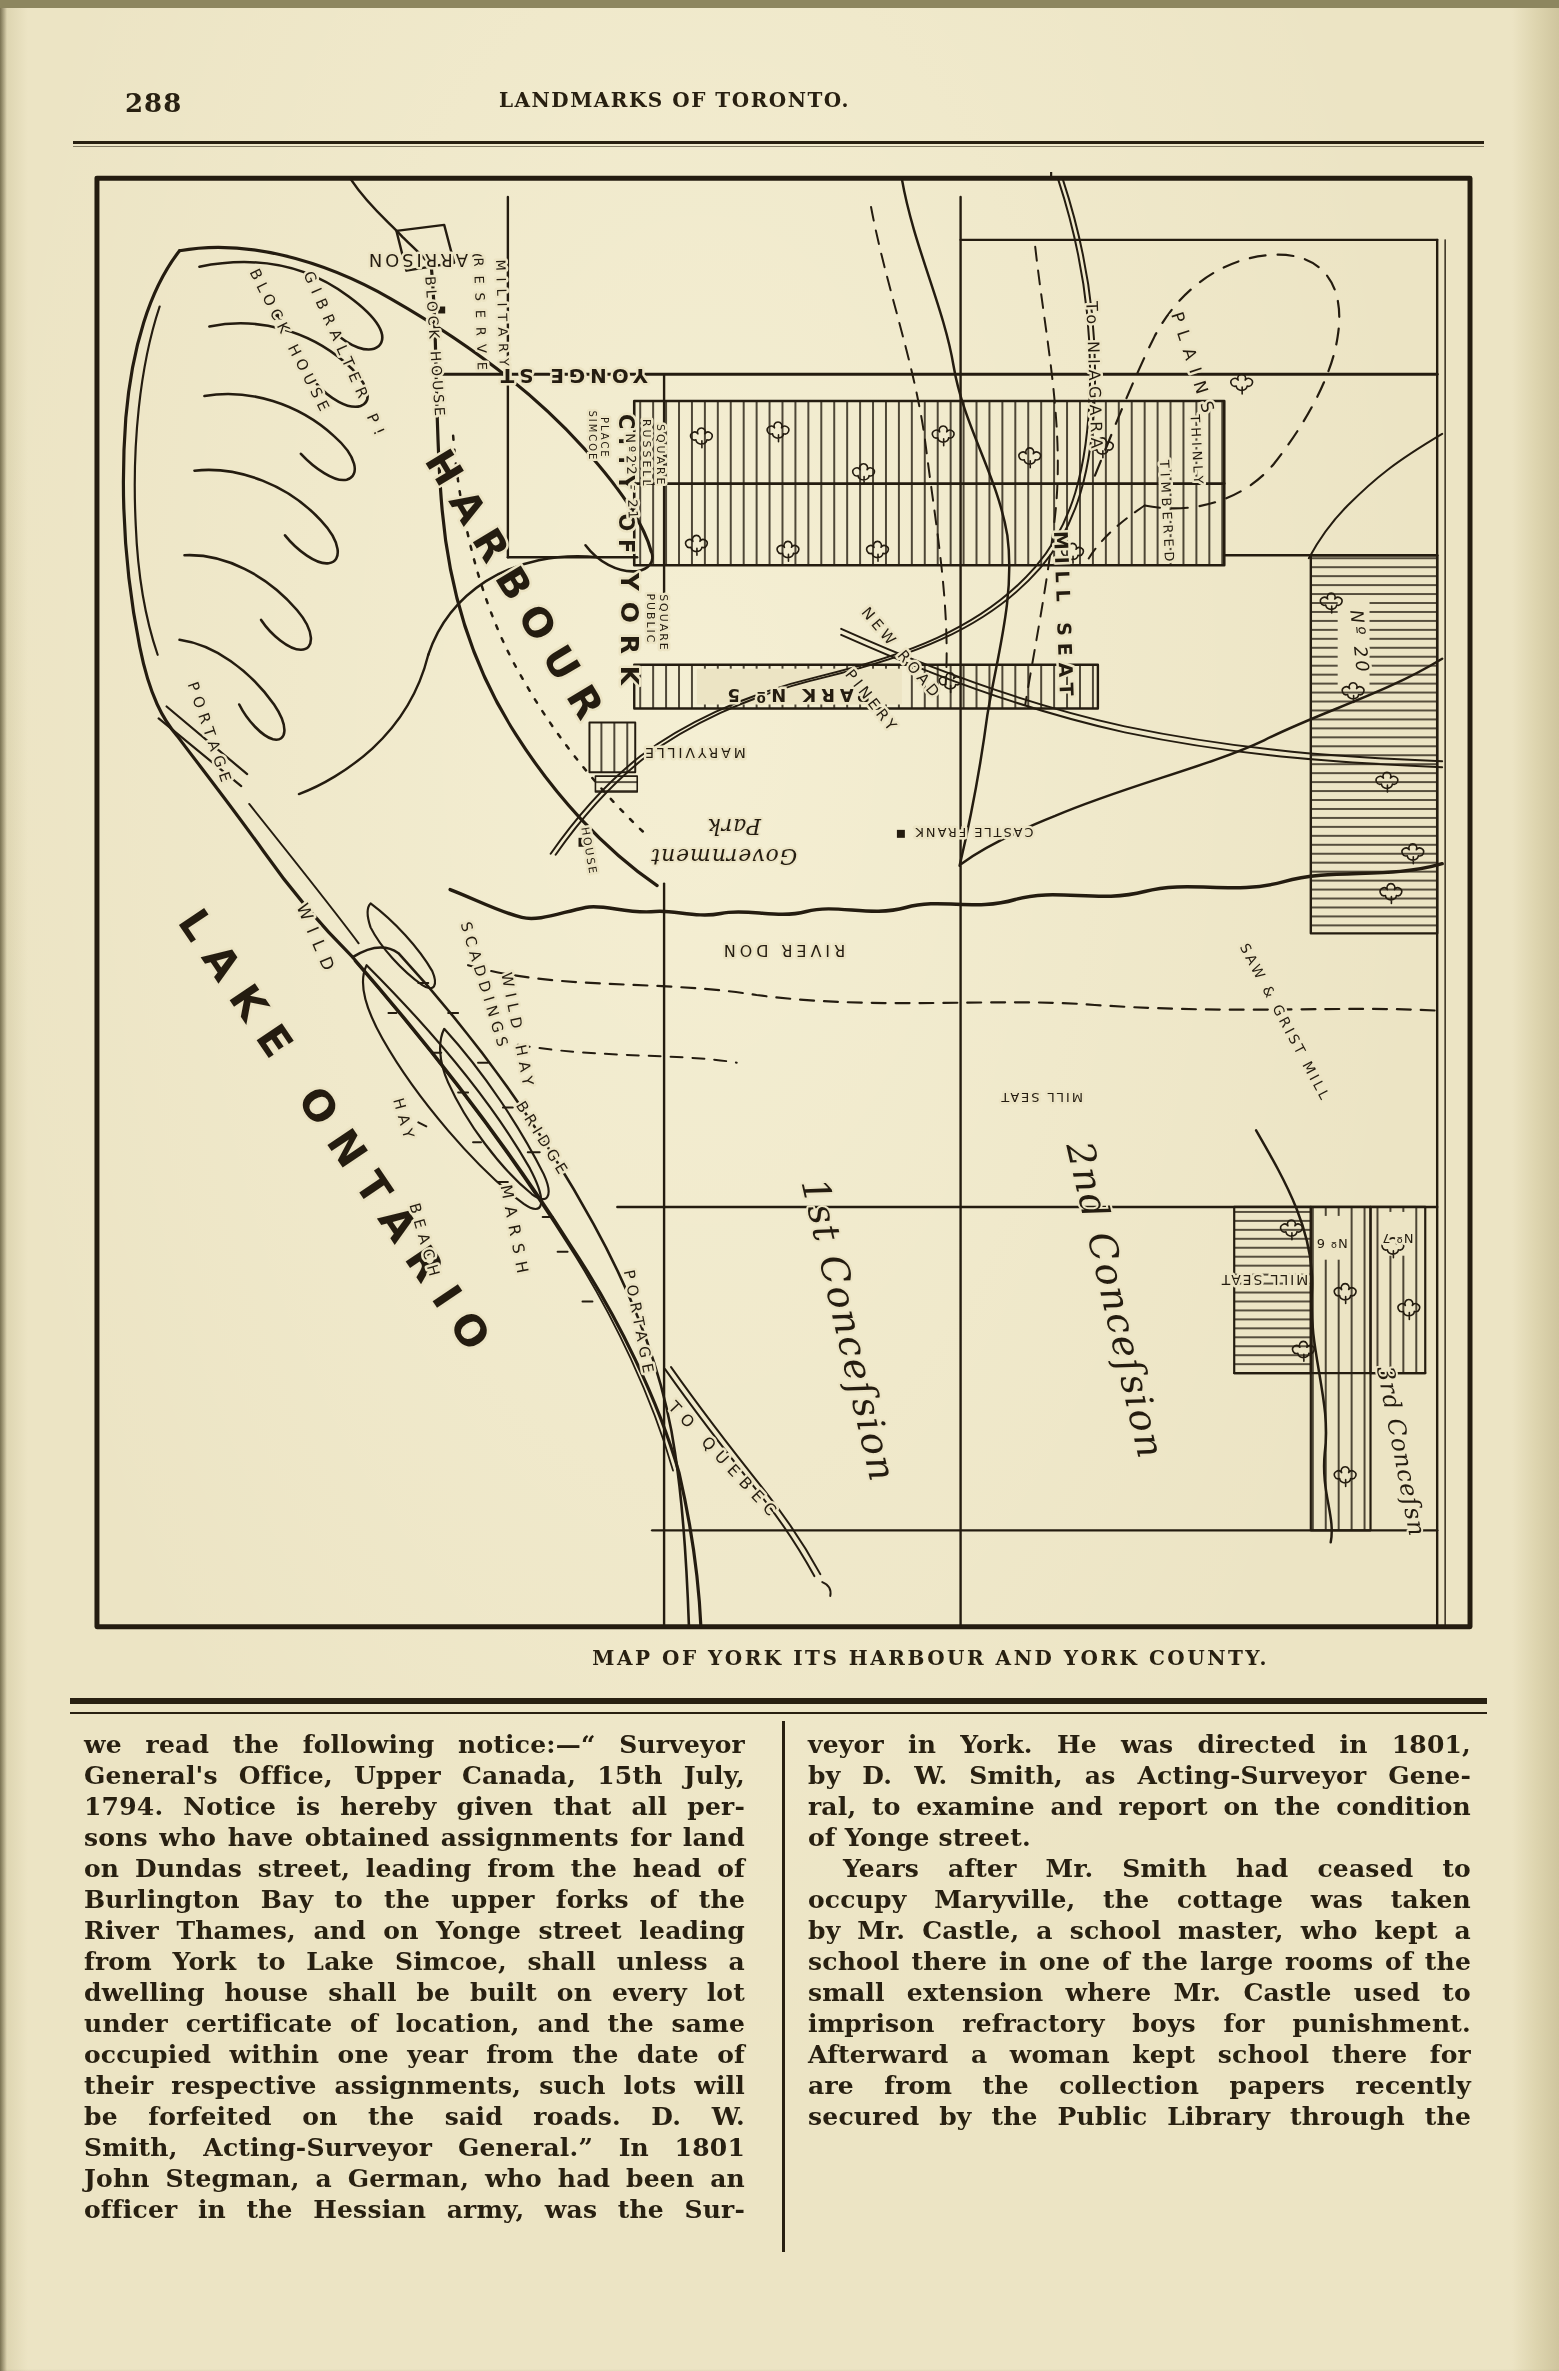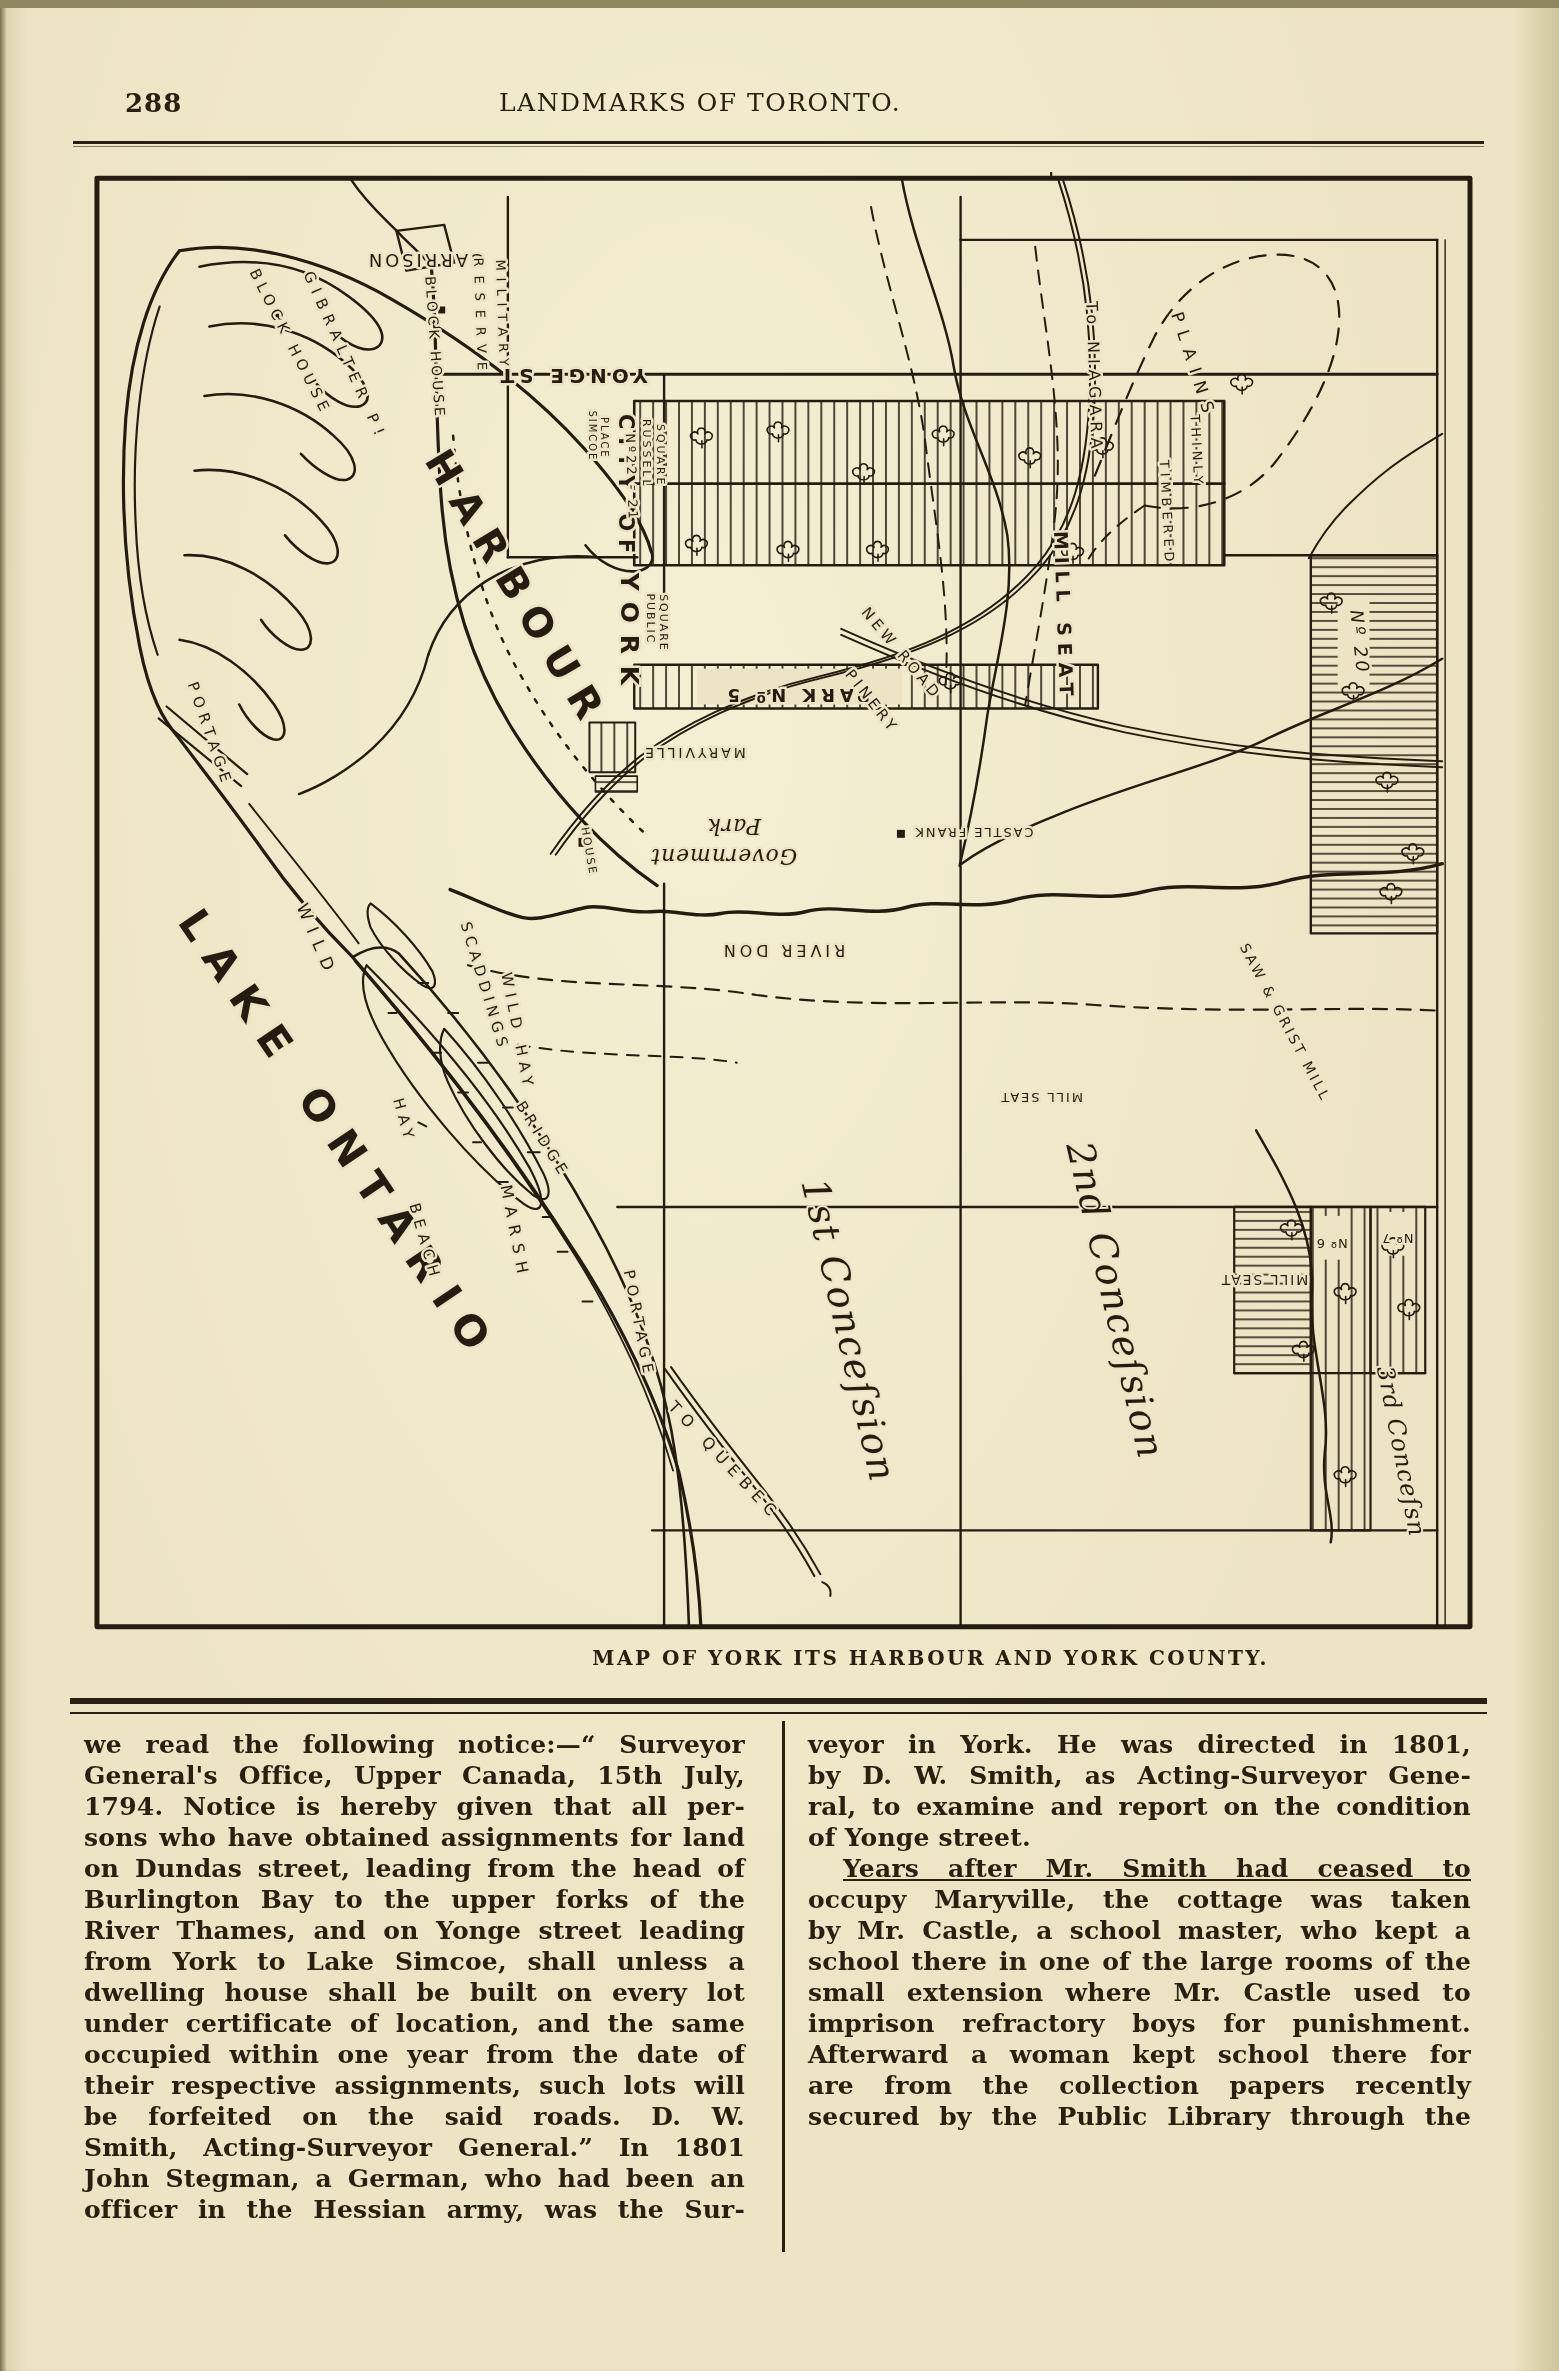--- a/index.html
+++ b/index.html
@@ -15,21 +15,21 @@
     font-family:"DejaVu Serif", serif;
     color:#282011;
   }
   .page::before{content:"";position:absolute;left:0;top:0;width:7px;height:100%;
     background:linear-gradient(90deg,#7a7252,rgba(0,0,0,0));}
   .page::after{content:"";position:absolute;left:0;bottom:0;width:100%;height:10px;
     background:linear-gradient(0deg,rgba(90,80,50,.35),rgba(0,0,0,0));}
 
   
   .page-number{position:absolute;left:125px;top:80px;font-size:26px;font-weight:bold;letter-spacing:1px;}
-  .header-title{position:absolute;left:499px;top:80px;font-size:25px;font-weight:normal;letter-spacing:1.5px;}
+  .header-title{position:absolute;left:499px;top:80px;font-size:20px;font-weight:bold;letter-spacing:1.5px;}
   .header-rule{position:absolute;left:73px;top:133px;width:1411px;height:3px;background:#282011;}
   .header-rule::after{content:"";position:absolute;left:0;top:5px;width:100%;height:1px;background:rgba(40,32,17,.55);}
 
   
   #map-svg{position:absolute;left:88px;top:164px;width:1385px;height:1460px;}
   #map-svg path, #map-svg rect{vector-effect:none;}
   .mlab{font-family:"DejaVu Sans", sans-serif;fill:#241c10;text-anchor:middle;
         paint-order:stroke;stroke:#ece4c4;stroke-width:5px;stroke-linejoin:round;}
   .mlab.b{font-weight:bold;}
   .mlab.scr{font-family:"DejaVu Serif", serif;font-style:italic;stroke-width:4px;}
@@ -42,21 +42,21 @@
   
   .article-rule{position:absolute;left:70px;top:1690px;width:1417px;height:8px;
     border-top:6px solid #282011;border-bottom:2px solid #282011;}
   .column{position:absolute;top:1721px;width:661px;font-size:25px;line-height:31px;
     font-weight:bold;letter-spacing:0.2px;}
   .column.left{left:84px;}
   .column.right{left:808px;width:663px;}
   .column-divider{position:absolute;left:782px;top:1713px;width:3px;height:531px;background:#282011;}
   .line{text-align:justify;text-align-last:justify;white-space:normal;}
   .line.end{text-align-last:left;}
-  .line.indent{text-indent:1.4em;text-decoration:underline;}
+  .line.indent{text-indent:1.4em;}
 </style>
 </head>
 <body>
 
 <div class="page">
 
   <div class="page-number">288</div>
   <div class="header-title">LANDMARKS OF TORONTO.</div>
   <div class="header-rule"></div>
 

